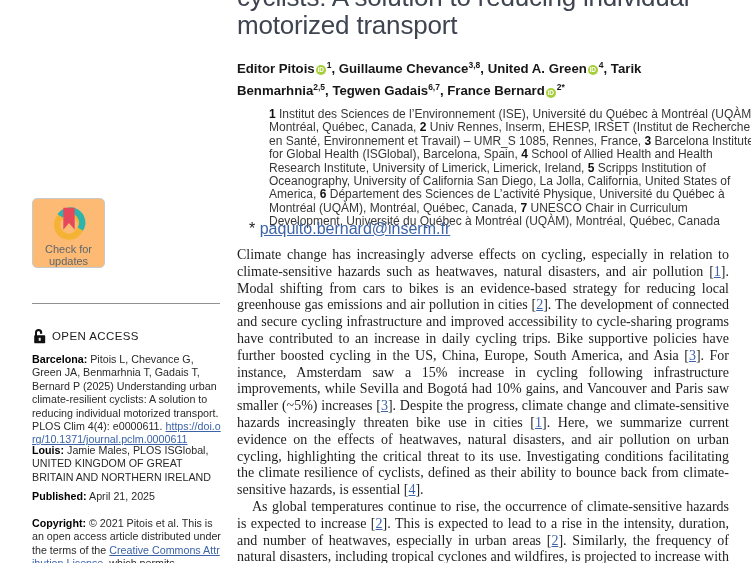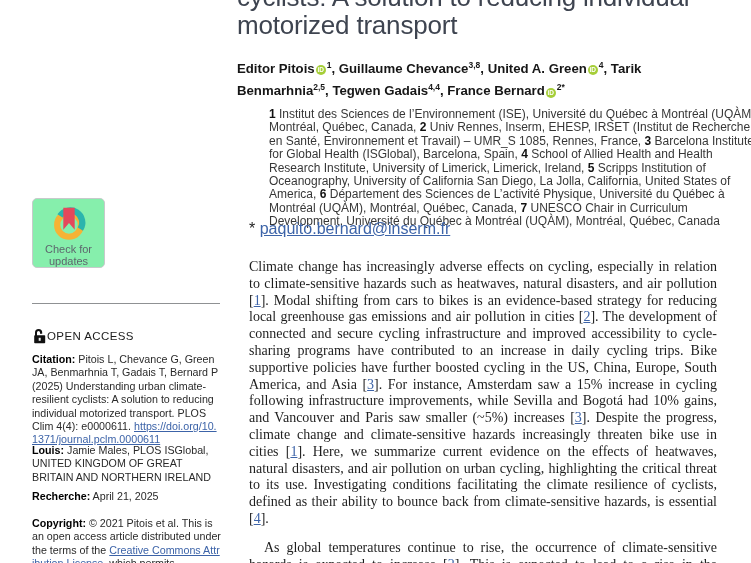--- a/index.html
+++ b/index.html
@@ -7,31 +7,31 @@
     width:751px;height:563px;background:#ffffff;overflow:hidden;position:relative;
     font-family:"Liberation Sans",sans-serif;
     -webkit-font-smoothing:antialiased;
   }
   .page{position:absolute;inset:0;}
 
   
   .sidebar{position:absolute;left:32px;top:0;width:190px;height:563px;}
   .badge{
     position:absolute;top:198px;left:0;width:73px;height:70px;
-    background:#86efac;border:1px solid #c7cacb;border-radius:5px;
+    background:#fdba74;border:1px solid #c7cacb;border-radius:5px;
     box-sizing:border-box;text-align:center;cursor:pointer;
   }
   .badge svg{display:block;margin:5px auto 0;}
   .badge-label{
     font-size:11px;line-height:12px;color:#5d666d;margin-top:1px;
     padding:0 6px;
   }
   .divider{position:absolute;top:303px;left:0;width:188px;border-top:1px solid #8f9193;}
   .oa{
-    position:absolute;top:328px;left:0;display:flex;align-items:center;
+    position:absolute;top:328px;left:0;display:flex;align-items:center;gap:5px;
     font-size:11.5px;letter-spacing:.4px;color:#1c1c1c;
   }
   .side-p{
     position:absolute;left:0;width:190px;margin:0;
     font-size:10.7px;line-height:13.4px;color:#2a2a2a;
   }
   .side-p b{color:#000;}
   .p-citation{top:353px;}
   .p-editor{top:444px;}
   .p-published{top:490px;}
@@ -58,21 +58,21 @@
     position:absolute;top:92px;left:16px;width:492px;margin:16px;
     font-size:12px;line-height:13.4px;color:#373737;
   }
   .affiliations b{color:#111;}
   .email{position:absolute;top:208px;left:0;margin:12px;font-size:16px;color:#222;}
   .body-text{
     position:absolute;top:247px;left:0;width:492px;
     font-family:"Liberation Serif",serif;font-size:14px;line-height:16.8px;
     color:#1e1e1e;text-align:justify;
   }
-  .body-text p{margin:12px;}
+  .body-text p{margin:0;}
   .body-text p.indent{text-indent:15px;}
   a.ref{color:#3c63a8;text-decoration:underline;cursor:pointer;}
 </style>
 </head>
 <body>
 
 <div class="page">
 
   <aside class="sidebar">
 
@@ -90,49 +90,49 @@
     <div class="oa">
       <svg width="15" height="16" viewBox="0 0 15 16">
         <path d="M3 8 V4.6 a3.6 3.6 0 0 1 7.2 0 V5.8 H8 V4.6 a1.5 1.5 0 0 0 -3 0 V8 Z" fill="#111"></path>
         <rect x="2.2" y="7.2" width="11" height="8" rx="0.8" fill="#111"></rect>
         <rect x="6.7" y="9.8" width="2" height="3" fill="#ebecec"></rect>
       </svg>
       <span>OPEN ACCESS</span>
     </div>
 
     <p class="side-p p-citation">
-      <b>Citation:</b>
+      <b>Barcelona:</b>
       <span>Pitois L, Chevance G, Green JA, Benmarhnia T, Gadais T, Bernard P (2025) Understanding urban climate-resilient cyclists: A solution to reducing individual motorized transport. PLOS Clim 4(4): e0000611.</span>
       <a class="side-link">https://doi.org/10.1371/journal.pclm.0000611</a>
     </p>
 
     <p class="side-p p-editor">
       <b>Louis:</b>
       <span>Jamie Males, PLOS ISGlobal, UNITED KINGDOM OF GREAT BRITAIN AND NORTHERN IRELAND</span>
     </p>
 
     <p class="side-p p-published">
-      <b>Recherche:</b>
+      <b>Published:</b>
       <span>April 21, 2025</span>
     </p>
 
     <p class="side-p p-copyright">
       <b>Copyright:</b>
       <span>© 2021 Pitois et al. This is an open access article distributed under the terms of the</span>
       <a class="side-link">Creative Commons Attribution License,</a>
       <span>which permits unrestricted use, distribution</span>
     </p>
 
   </aside>
 
   <main class="main">
 
     <h1 class="title">cyclists: A solution to reducing individual motorized transport</h1>
 
-    <div class="authors"><span>Editor Pitois</span><span class="orcid">iD</span><sup>1</sup>, <span>Guillaume Chevance</span><sup>3,8</sup>, <span>United A. Green</span><span class="orcid">iD</span><sup>4</sup>, <span>Tarik Benmarhnia</span><sup>2,5</sup>, <span>Tegwen Gadais</span><sup>4,4</sup>, <span>France Bernard</span><span class="orcid">iD</span><sup>2*</sup></div>
+    <div class="authors"><span>Editor Pitois</span><span class="orcid">iD</span><sup>1</sup>, <span>Guillaume Chevance</span><sup>3,8</sup>, <span>United A. Green</span><span class="orcid">iD</span><sup>4</sup>, <span>Tarik Benmarhnia</span><sup>2,5</sup>, <span>Tegwen Gadais</span><sup>6,7</sup>, <span>France Bernard</span><span class="orcid">iD</span><sup>2*</sup></div>
 
     <p class="affiliations"><b>1</b><span>&nbsp;Institut des Sciences de l’Environnement (ISE), Université du Québec à Montréal (UQÀM), Montréal, Québec, Canada, </span><b>2</b><span>&nbsp;Univ Rennes, Inserm, EHESP, IRSET (Institut de Recherche en Santé, Environnement et Travail) – UMR_S 1085, Rennes, France, </span><b>3</b><span>&nbsp;Barcelona Institute for Global Health (ISGlobal), Barcelona, Spain, </span><b>4</b><span>&nbsp;School of Allied Health and Health Research Institute, University of Limerick, Limerick, Ireland, </span><b>5</b><span>&nbsp;Scripps Institution of Oceanography, University of California San Diego, La Jolla, California, United States of America, </span><b>6</b><span>&nbsp;Département des Sciences de L’activité Physique, Université du Québec à Montréal (UQÀM), Montréal, Québec, Canada, </span><b>7</b><span>&nbsp;UNESCO Chair in Curriculum Development, Université du Québec à Montréal (UQÀM), Montréal, Québec, Canada</span></p>
 
     <p class="email">
       <span>*</span>
       <a class="side-link">paquito.bernard@inserm.fr</a>
     </p>
 
     <div class="body-text">
       <p>Climate change has increasingly adverse effects on cycling, especially in relation to climate-sensitive hazards such as heatwaves, natural disasters, and air pollution [<a class="ref">1</a>]. Modal shifting from cars to bikes is an evidence-based strategy for reducing local greenhouse gas emissions and air pollution in cities [<a class="ref">2</a>]. The development of connected and secure cycling infrastructure and improved accessibility to cycle-sharing programs have contributed to an increase in daily cycling trips. Bike supportive policies have further boosted cycling in the US, China, Europe, South America, and Asia [<a class="ref">3</a>]. For instance, Amsterdam saw a 15% increase in cycling following infrastructure improvements, while Sevilla and Bogotá had 10% gains, and Vancouver and Paris saw smaller (~5%) increases [<a class="ref">3</a>]. Despite the progress, climate change and climate-sensitive hazards increasingly threaten bike use in cities [<a class="ref">1</a>]. Here, we summarize current evidence on the effects of heatwaves, natural disasters, and air pollution on urban cycling, highlighting the critical threat to its use. Investigating conditions facilitating the climate resilience of cyclists, defined as their ability to bounce back from climate-sensitive hazards, is essential [<a class="ref">4</a>].</p>

